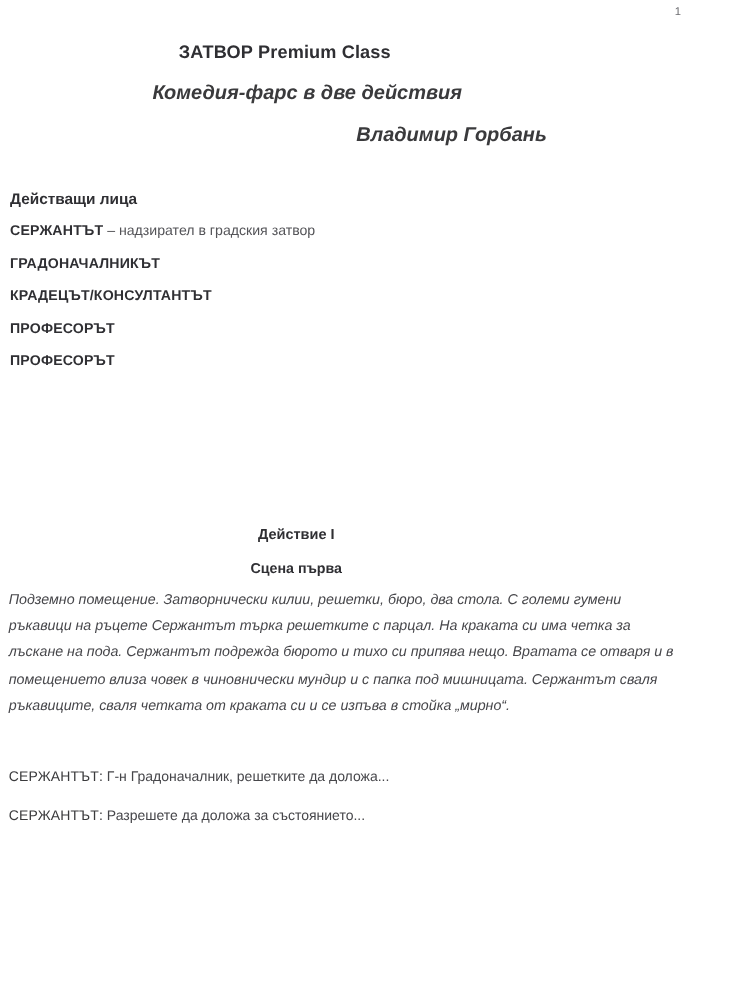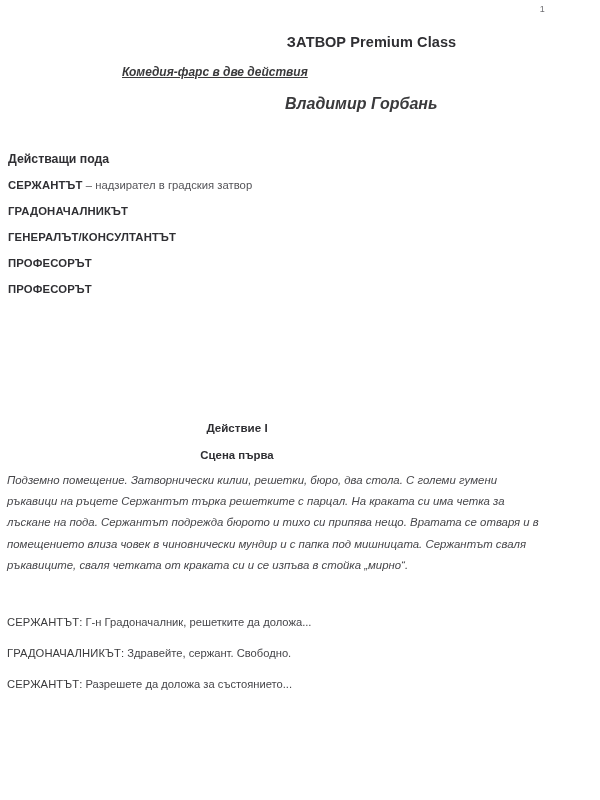--- a/index.html
+++ b/index.html
@@ -42,31 +42,29 @@
     left: 0;
     width: 600px;
   }
   .doc-title {
     font-size: 14.5px;
     font-weight: bold;
     color: #2f2f33;
     margin-left: 143px;
     letter-spacing: 0.1px;
     line-height: 1.2;
-    text-align: center;
   }
   .doc-subtitle {
-    font-size: 12px;
+    font-size: 16px;
     font-weight: bold;
     font-style: italic;
     color: #3a3a3c;
     margin-left: 122px;
     margin-top: 14px;
     line-height: 1.2;
-    text-decoration: underline;
   }
   .doc-author {
     font-size: 16px;
     font-weight: bold;
     font-style: italic;
     color: #3a3a3c;
     margin-left: 285px;
     margin-top: 14px;
     line-height: 1.2;
   }
@@ -168,30 +166,30 @@
 
   <div class="page-number">1</div>
 
   <div class="title-block">
     <div class="doc-title">ЗАТВОР Premium Class</div>
     <div class="doc-subtitle">Комедия-фарс в две действия</div>
     <div class="doc-author">Владимир Горбань</div>
   </div>
 
   <div class="characters">
-    <div class="characters-heading">Действащи пода</div>
+    <div class="characters-heading">Действащи лица</div>
 
     <div class="character-row">
       <span class="character-name">СЕРЖАНТЪТ</span><span class="character-desc"> – надзирател в градския затвор</span>
     </div>
     <div class="character-row">
       <span class="character-name">ГРАДОНАЧАЛНИКЪТ</span><span class="character-desc"></span>
     </div>
     <div class="character-row">
-      <span class="character-name">ГЕНЕРАЛЪТ/КОНСУЛТАНТЪТ</span><span class="character-desc"></span>
+      <span class="character-name">КРАДЕЦЪТ/КОНСУЛТАНТЪТ</span><span class="character-desc"></span>
     </div>
     <div class="character-row">
       <span class="character-name">ПРОФЕСОРЪТ</span><span class="character-desc"></span>
     </div>
     <div class="character-row">
       <span class="character-name">ПРОФЕСОРЪТ</span><span class="character-desc"></span>
     </div>
   </div>
 
   <div class="act-block">
@@ -199,20 +197,17 @@
     <div class="scene-title">Сцена първа</div>
   </div>
 
   <div class="stage-direction">Подземно помещение. Затворнически килии, решетки, бюро, два стола. С  големи гумени ръкавици на ръцете Сержантът търка решетките с парцал. На краката си има четка за лъскане на пода. Сержантът подрежда бюрото и тихо си припява нещо. Вратата се отваря и в помещението влиза човек в чиновнически мундир и с папка под мишницата. Сержантът сваля ръкавиците, сваля четката от краката си и се изпъва в стойка „мирно“.</div>
 
   <div class="dialogue">
     <div class="dialogue-line">
       <span class="speaker">СЕРЖАНТЪТ:</span><span> Г-н Градоначалник, решетките да доложа...</span>
     </div>
     <div class="dialogue-line">
-      <span class="speaker">ГРАДОНАЧАЛНИКЪТ:</span><span> Здравейте, сержант. Свободно.</span>
-    </div>
-    <div class="dialogue-line">
       <span class="speaker">СЕРЖАНТЪТ:</span><span> Разрешете да доложа за състоянието...</span>
     </div>
   </div>
 
 </div>
 
 </body></html>

